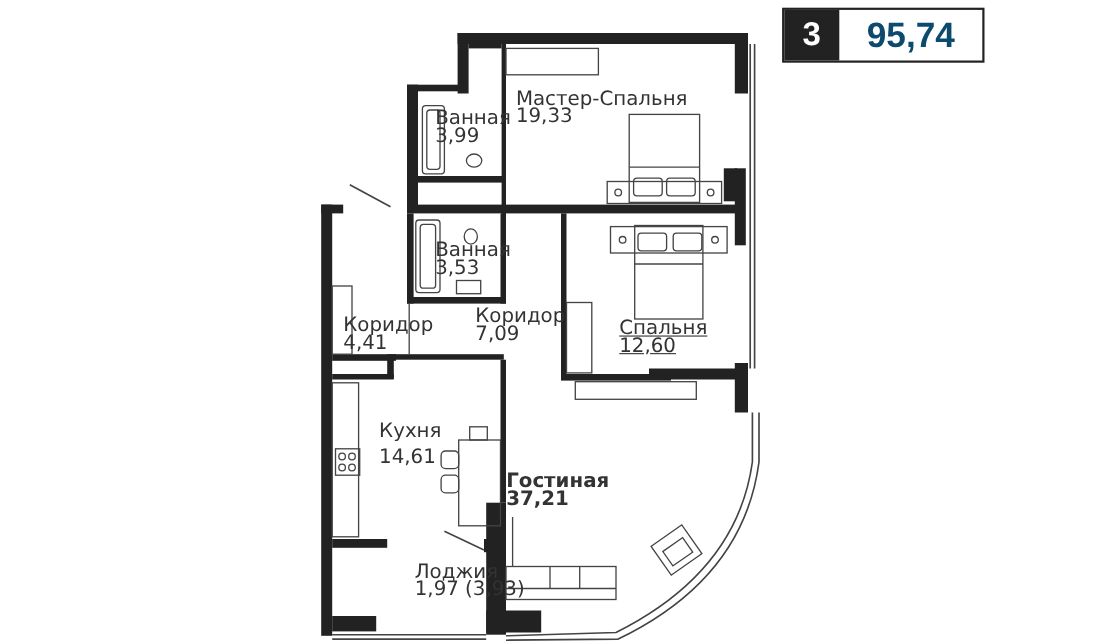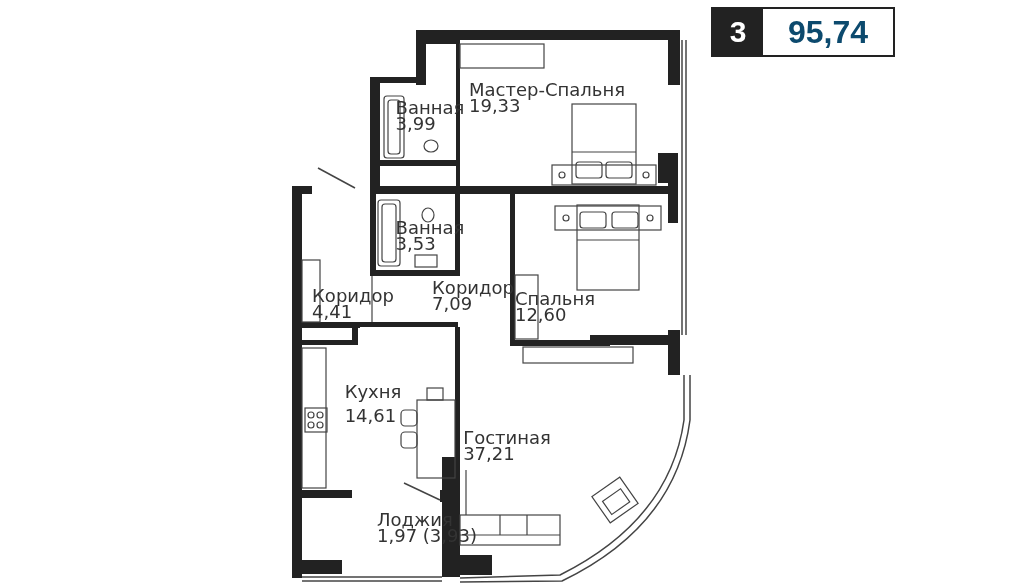--- a/index.html
+++ b/index.html
@@ -151,28 +151,28 @@
   <span>3,53</span>
 </div>
 <div class="lbl" style="left:353px;top:288px;">
   <span>Коридор</span>
   <span>4,41</span>
 </div>
 <div class="lbl" style="left:473px;top:280px;">
   <span>Коридор</span>
   <span>7,09</span>
 </div>
-<div class="lbl" style="left:555px;top:291px;">
+<div class="lbl" style="left:603px;top:291px;text-decoration:underline;">
   <span>Спальня</span>
   <span>12,60</span>
 </div>
 <div class="lbl" style="left:373px;top:380px;line-height:24px;">
   <span>Кухня</span>
   <span>14,61</span>
 </div>
-<div class="lbl" style="left:507px;top:430px;">
+<div class="lbl" style="left:507px;top:430px;font-weight:bold;">
   <span>Гостиная</span>
   <span>37,21</span>
 </div>
 <div class="lbl" style="left:383px;top:512px;margin-left:44px;">
   <span>Лоджия</span>
   <span>1,97 (3,93)</span>
 </div>
 
 </body></html>

